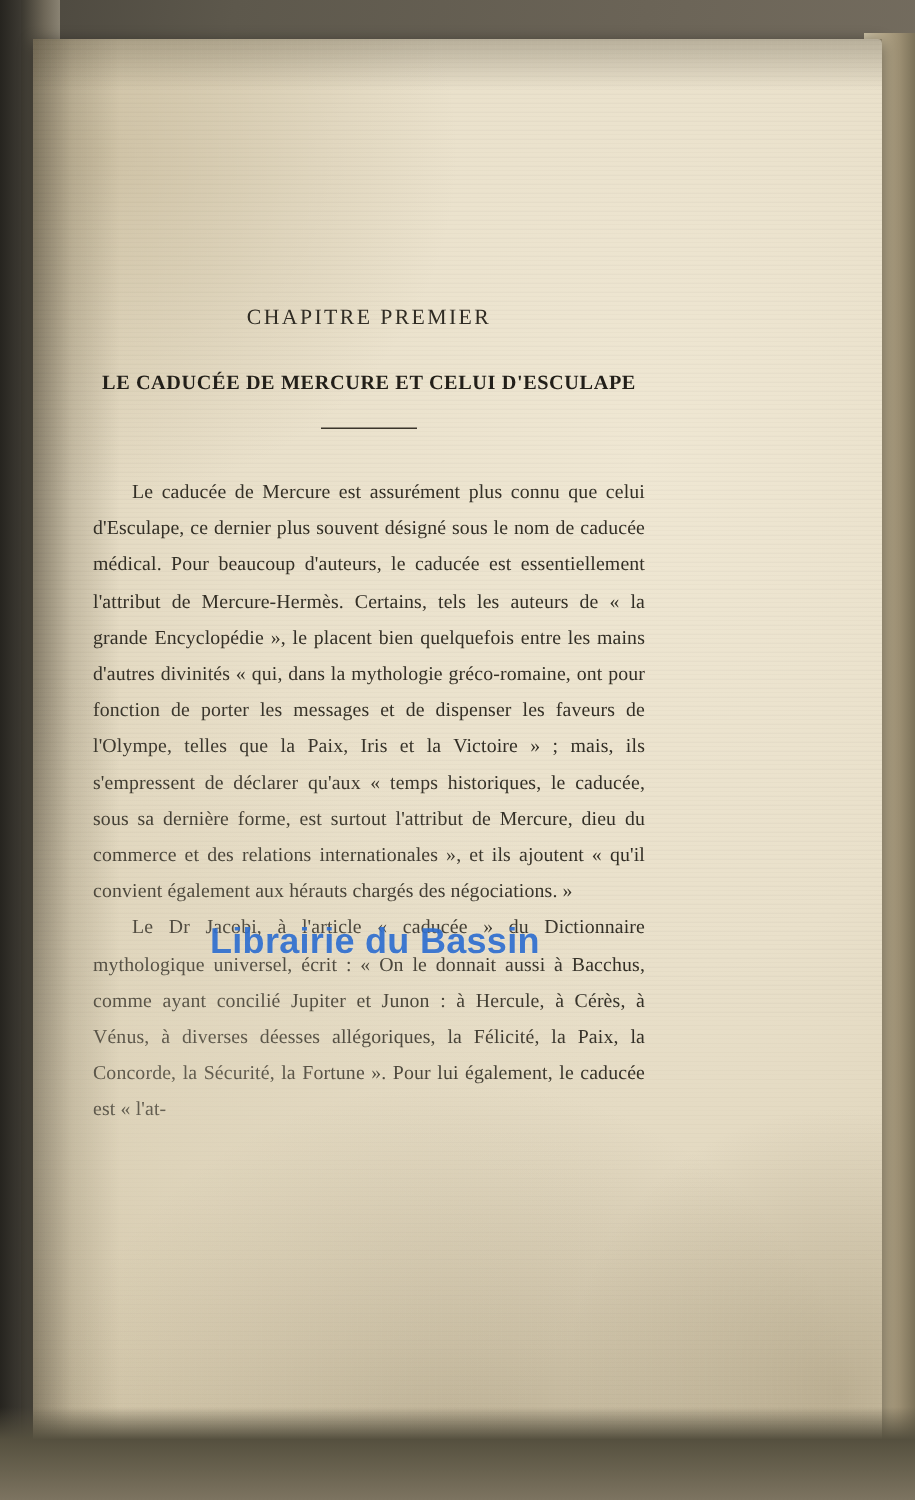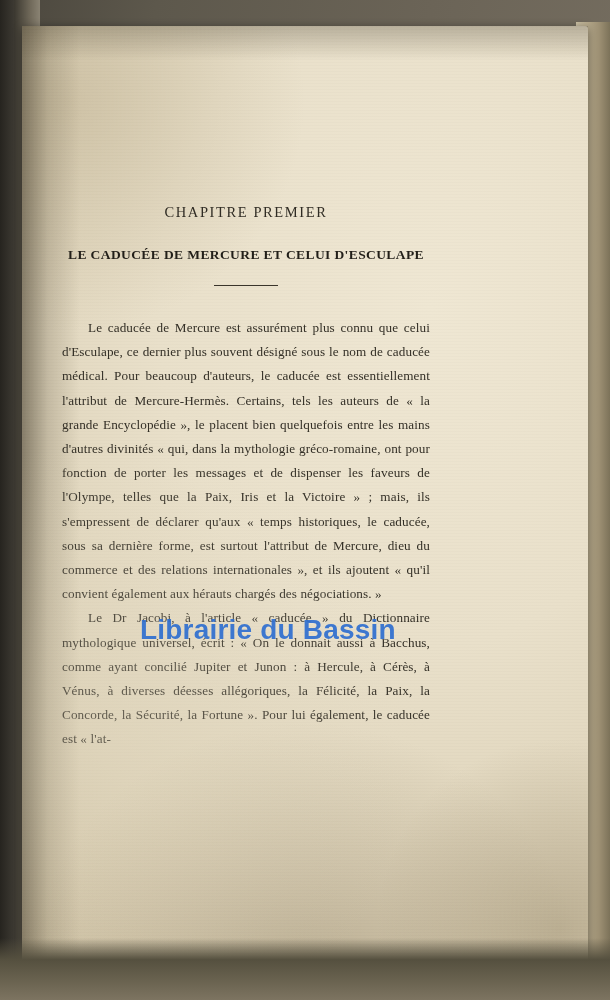--- a/index.html
+++ b/index.html
@@ -147,21 +147,21 @@
     pointer-events: none;
   }
 
   
   .watermark {
     position: absolute;
     left: 140px;
     top: 614px;
     width: 420px;
     font-family: "Liberation Sans", sans-serif;
-    font-size: 28px;
+    font-size: 24px;
     font-weight: bold;
     color: #2f6fd0;
     opacity: 0.92;
     letter-spacing: 0.2px;
     white-space: nowrap;
     text-shadow: 0 1px 0 rgba(255,255,255,0.18);
     pointer-events: none;
   }
 
   

